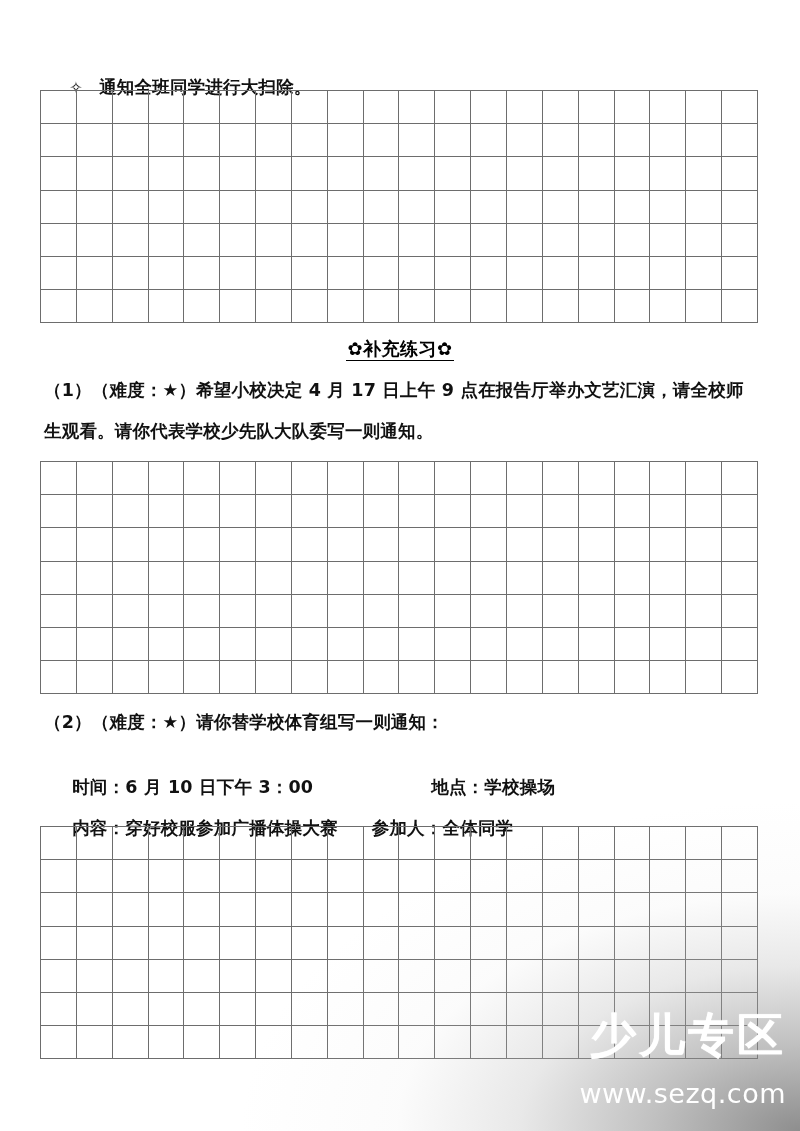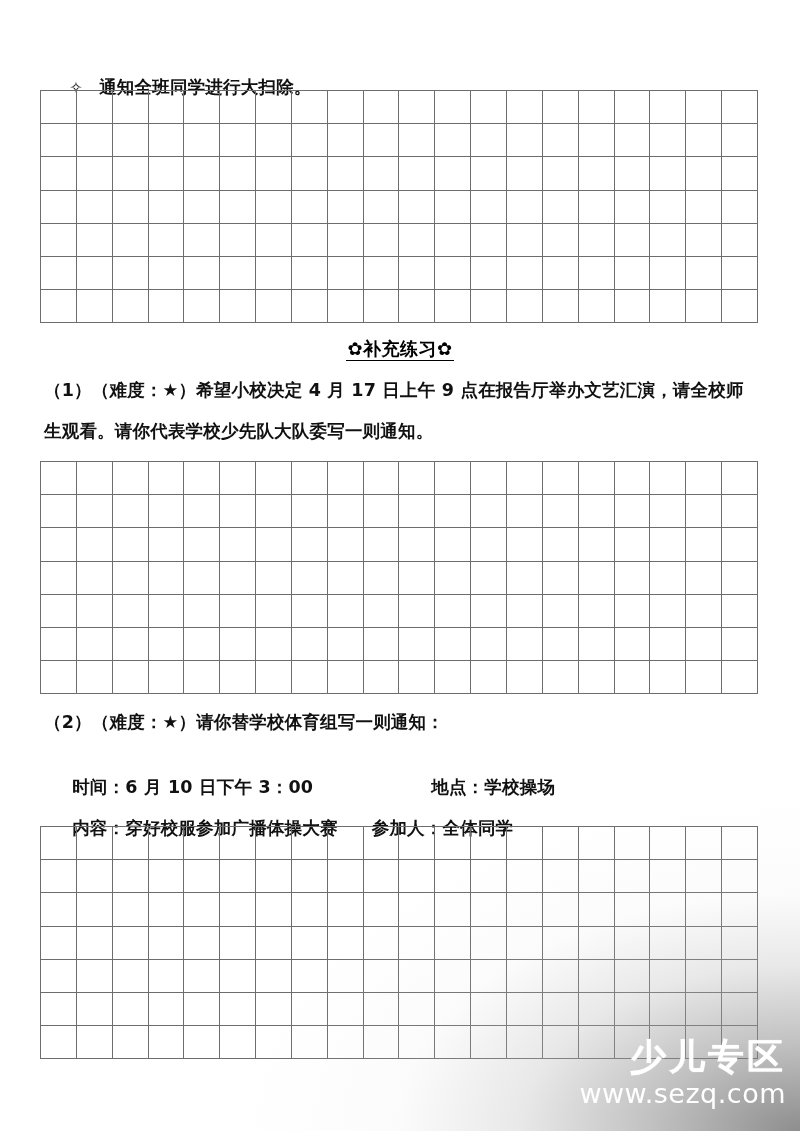--- a/index.html
+++ b/index.html
@@ -120,34 +120,34 @@
   .watermark {
     position: absolute;
     right: 14px;
     bottom: 22px;
     text-align: right;
     z-index: 8;
     user-select: none;
   }
   .wm-cn {
     font-family: "DejaVu Sans", "Liberation Sans", sans-serif;
-    font-size: 36px;
+    font-size: 46px;
     font-weight: bold;
     color: #ffffff;
     letter-spacing: 3px;
     line-height: 1.02;
     text-shadow: 0 0 1px rgba(255,255,255,0.9);
   }
   .wm-url {
     font-family: "DejaVu Sans", "Liberation Sans", sans-serif;
     font-size: 27px;
     font-weight: normal;
     color: #ffffff;
     letter-spacing: 0.5px;
-    margin-top: 2px;
+    margin-top: 19px;
   }
 </style>
 </head>
 <body>
 
 <div class="sheet">
 
   <div class="line bullet-line">
     <span class="bullet-glyph">✧</span><span>通知全班同学进行大扫除。</span>
   </div>

